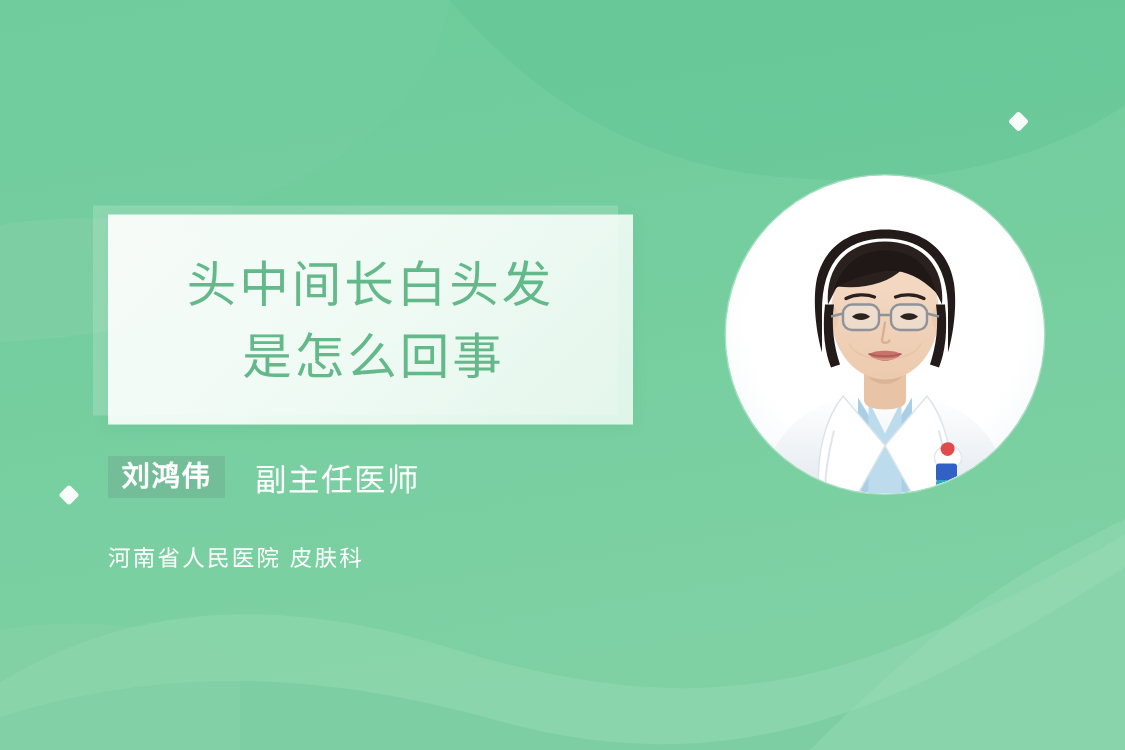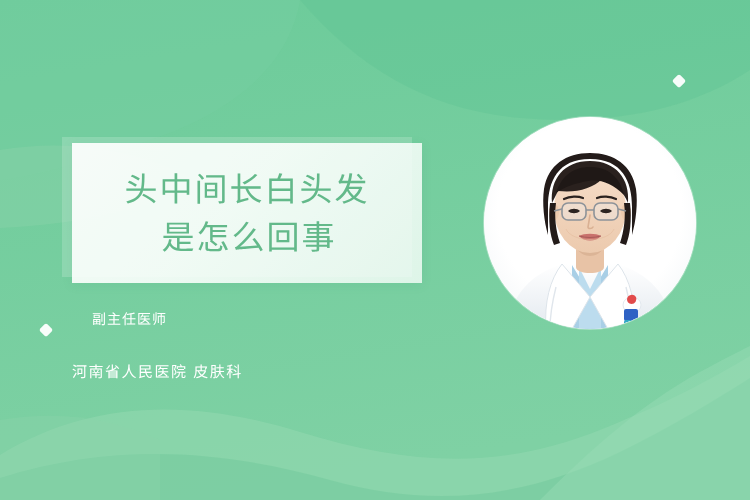--- a/index.html
+++ b/index.html
@@ -86,21 +86,21 @@
     background: #73bd99;
     color: #ffffff;
     font-size: 19px;
     font-weight: bold;
     letter-spacing: 1px;
     line-height: 1;
   }
   .doctor-title {
     margin-left: 20px;
     color: #ffffff;
-    font-size: 14px;
+    font-size: 21px;
     letter-spacing: 1px;
     font-weight: 400;
   }
   .doctor-hospital {
     position: absolute;
     left: 72px;
     top: 360px;
     color: #ffffff;
     font-size: 15px;
     letter-spacing: 1.5px;
@@ -169,20 +169,21 @@
   <span class="diamond" id="diamond-left"></span>
   <span class="diamond" id="diamond-right"></span>
 
   <div class="title-panel"></div>
   <div class="title-text">
     <span class="title-line-1">头中间长白头发</span>
     <span class="title-line-2">是怎么回事</span>
   </div>
 
   <div class="doctor-row">
+    <span class="doctor-name">刘鸿伟</span>
     <span class="doctor-title">副主任医师</span>
   </div>
 
   <div class="doctor-hospital">河南省人民医院  皮肤科</div>
 
   <div class="portrait">
     <svg width="212" height="212" viewBox="0 0 212 212" xmlns="http://www.w3.org/2000/svg">
       <defs>
         <linearGradient id="coatG" x1="0" y1="0" x2="0" y2="1">
           <stop offset="0%" stop-color="#ffffff"></stop>

